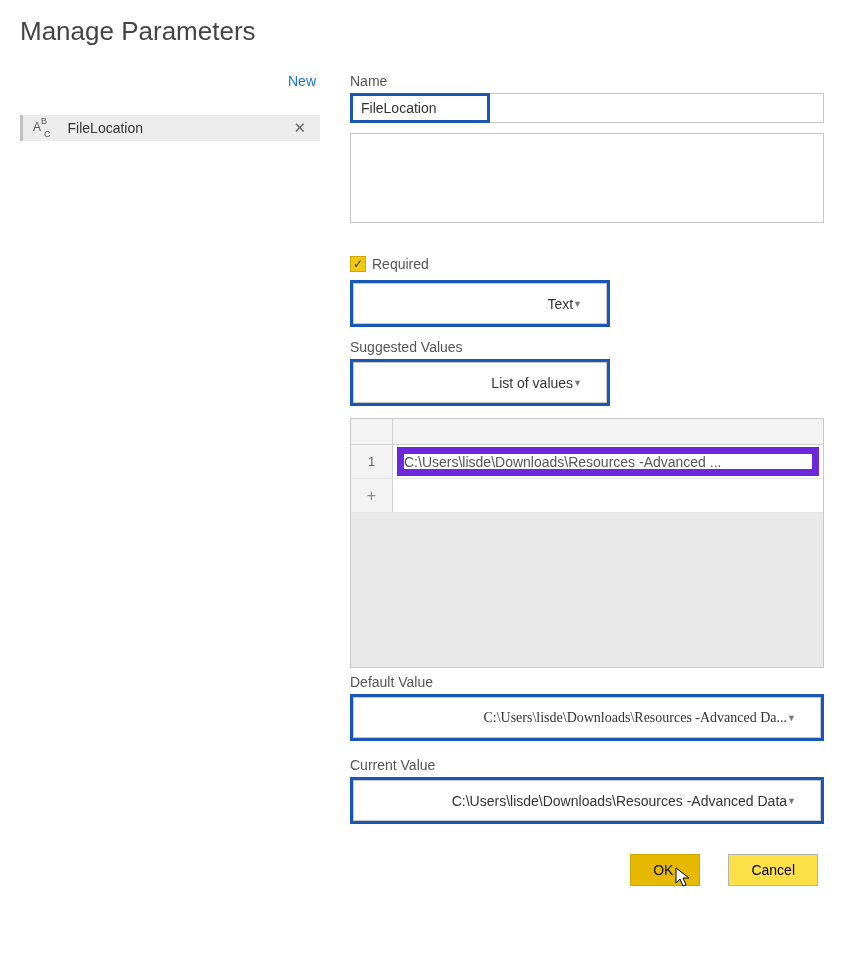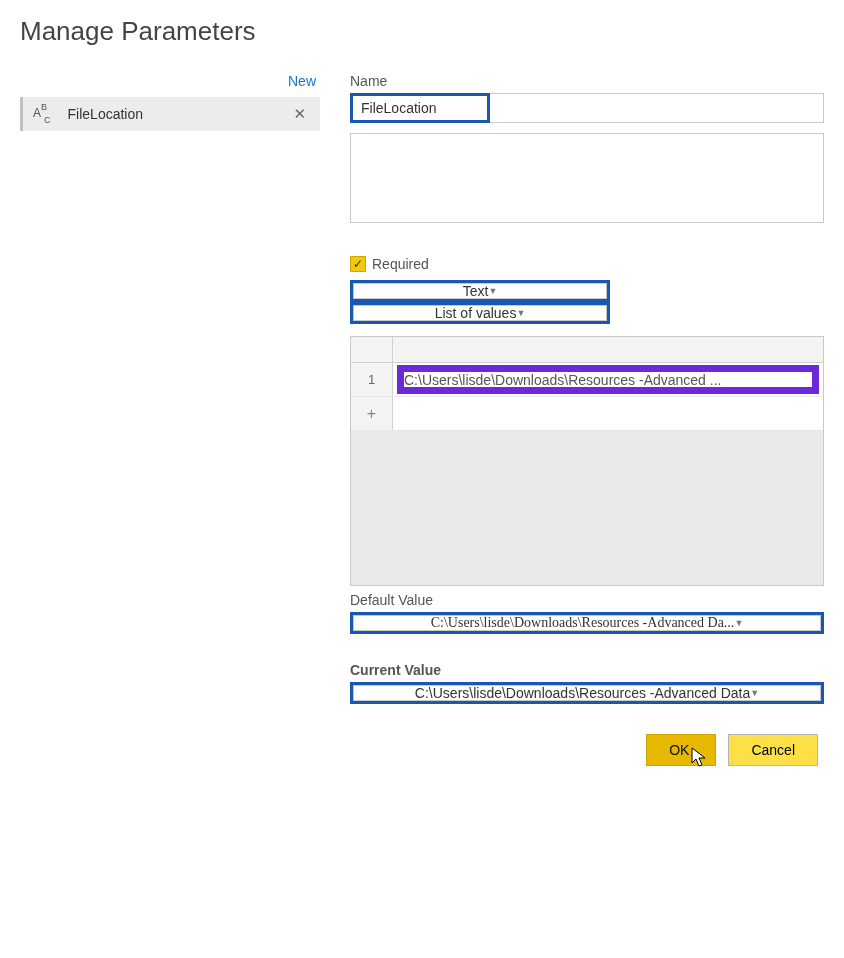--- a/index.html
+++ b/index.html
@@ -27,30 +27,30 @@
       flex-shrink: 0;
     }
     .right-col {
       flex: 1;
       min-width: 0;
     }
     .new-link {
       color: #1a73cc;
       font-size: 14px;
       text-align: right;
-      padding: 6px 4px 8px 0;
+      padding: 6px 4px 26px 0;
       cursor: pointer;
     }
     .param-list-item {
       display: flex;
       align-items: center;
       background: #ececec;
       border-left: 3px solid #c0c0c0;
       padding: 6px 10px 6px 10px;
-      height: 34px;
+      height: 26px;
     }
     .abc-icon {
       font-size: 12px;
       color: #555;
       margin-right: 14px;
       line-height: 1;
     }
     .abc-icon sup { font-size:9px; position:relative; top:-2px;}
     .abc-icon sub { font-size:9px; position:relative; bottom:-2px; left:-3px;}
     .param-name-txt {
@@ -90,24 +90,24 @@
       width: 16px; height: 16px;
       background: #f2c811;
       border: 1px solid #d1a800;
       display:flex; align-items:center; justify-content:center;
       font-size:12px; color:#333;
     }
     .select {
       border: 1px solid #c8c8c8;
       padding: 6px 24px;
       font-size: 14px;
-      height: 16px;
+      height: 41px;
       display: flex;
       align-items:center;
-      justify-content:center;
+      justify-content:flex-end;
       background:#fff;
       cursor:pointer;
       color:#333;
     }
     .caret {
       font-size: 9px;
       color:#777;
     }
     .highlight-box {
       border: 3px solid #1957b3;
@@ -159,21 +159,21 @@
       text-overflow:ellipsis;
       font-size:14px;
       text-align:center;
     }
     .grid-row.add .grid-rownum-col { color:#888; font-size:16px; }
     .grid-row.add { background:#fff; }
     .row2-space { }
     .footer {
       display:flex;
       justify-content:flex-end;
-      gap: 12px;
+      gap: 28px;
       margin-top: 30px;
       padding-right: 6px;
     }
     .btn {
       border:1px solid #b5b5b5;
       padding: 7px 22px;
       font-size: 14px;
       font-family: inherit;
       background:#fde047;
       cursor:pointer;
@@ -228,20 +228,21 @@
       <span style="font-size:14px;color:#555;">Required</span>
     </div>
 
     <div class="highlight-box type-wrap">
       <div class="select">
         <span>Text</span>
         <span class="caret">▼</span>
       </div>
     </div>
 
+    <div class="field-label" style="margin-top:12px;">Suggested Values</div>
     <div class="highlight-box sv-wrap">
       <div class="select">
         <span>List of values</span>
         <span class="caret">▼</span>
       </div>
     </div>
 
     <div class="values-grid">
       <div class="grid-header">
         <div class="grid-rownum-col"></div>
@@ -260,21 +261,21 @@
     </div>
 
     <div class="field-label row2-space">Default Value</div>
     <div class="highlight-box full">
       <div class="select">
         <span style="white-space:nowrap;overflow:hidden;text-overflow:ellipsis;font-family:Liberation Serif, serif;">C:\Users\lisde\Downloads\Resources -Advanced Da...</span>
         <span class="caret">▼</span>
       </div>
     </div>
 
-    <div class="field-label" style="margin-top:28px;font-weight:bold;">Current Value</div>
+    <div class="field-label" style="margin-top:16px;">Current Value</div>
     <div class="highlight-box full">
       <div class="select">
         <span style="white-space:nowrap;overflow:hidden;text-overflow:ellipsis;">C:\Users\lisde\Downloads\Resources -Advanced Data</span>
         <span class="caret">▼</span>
       </div>
     </div>
 
   </div>
 </div>
 

